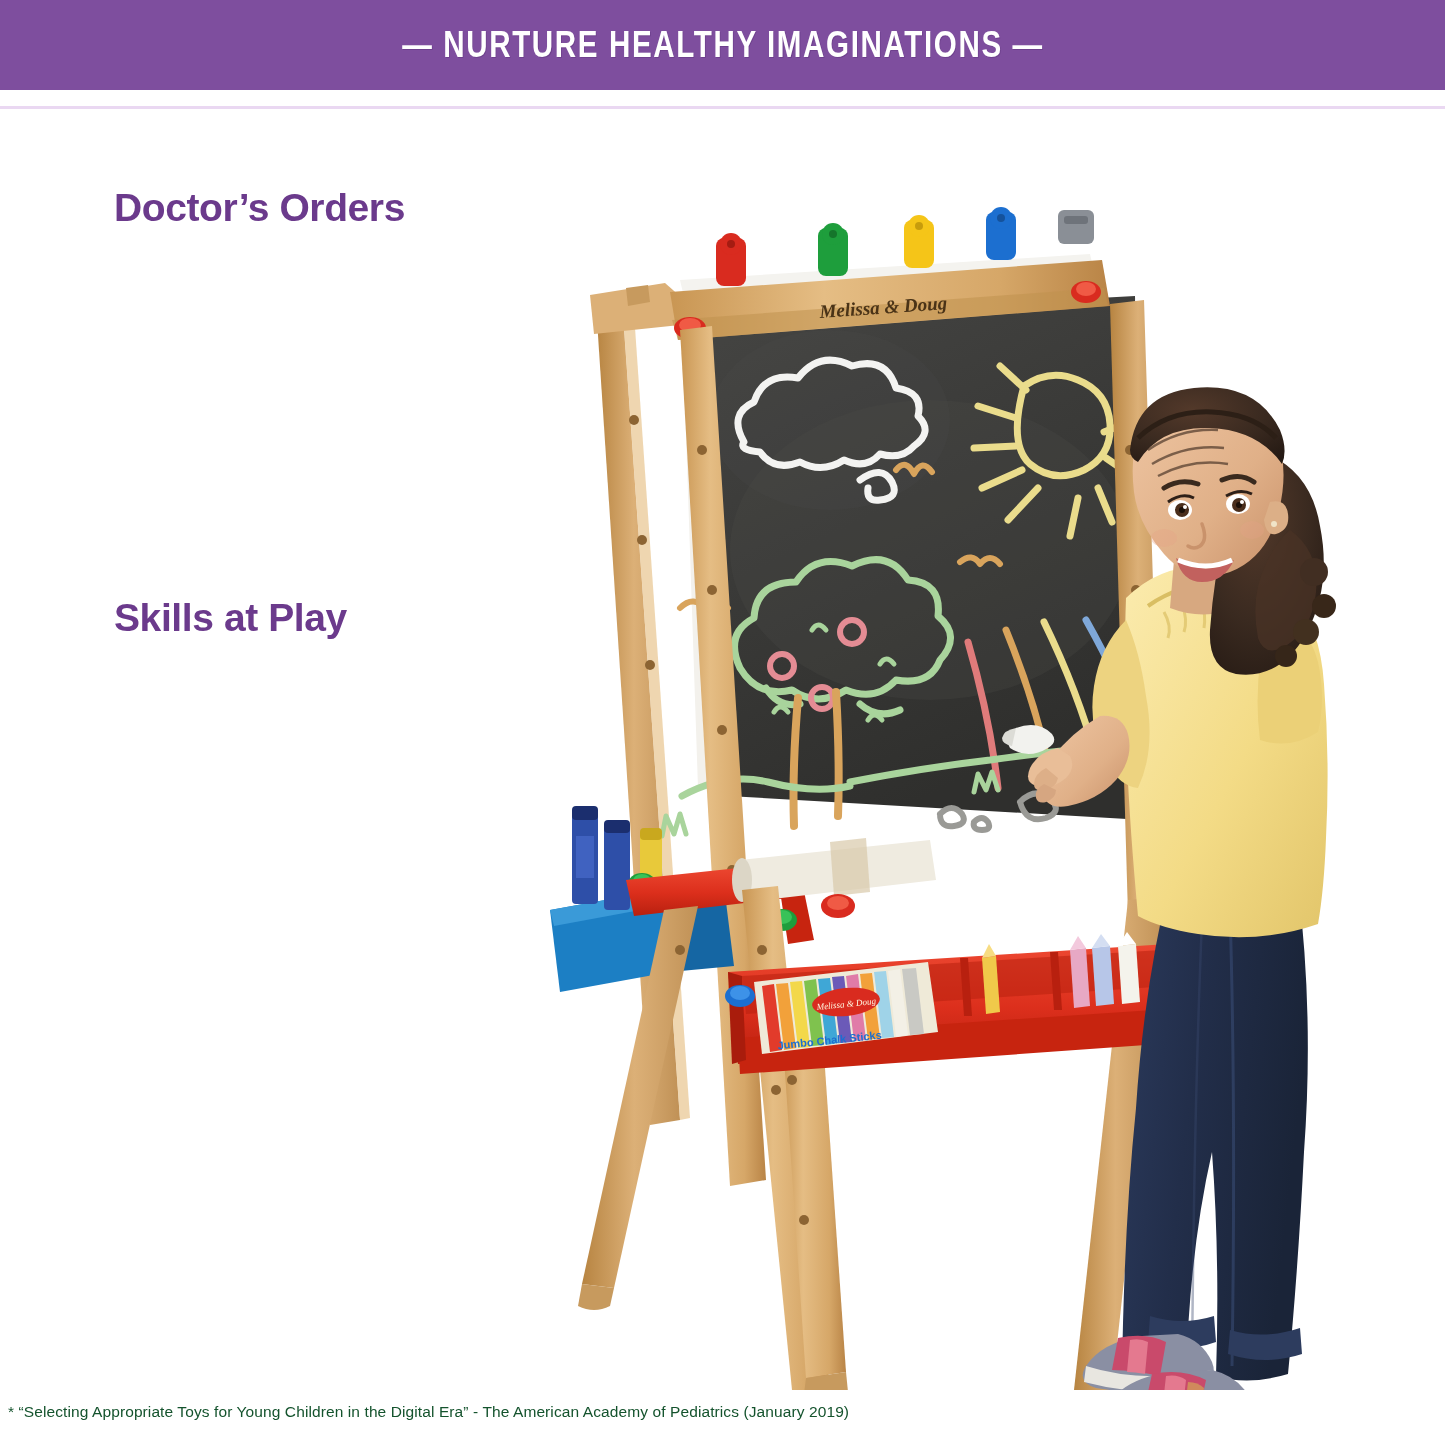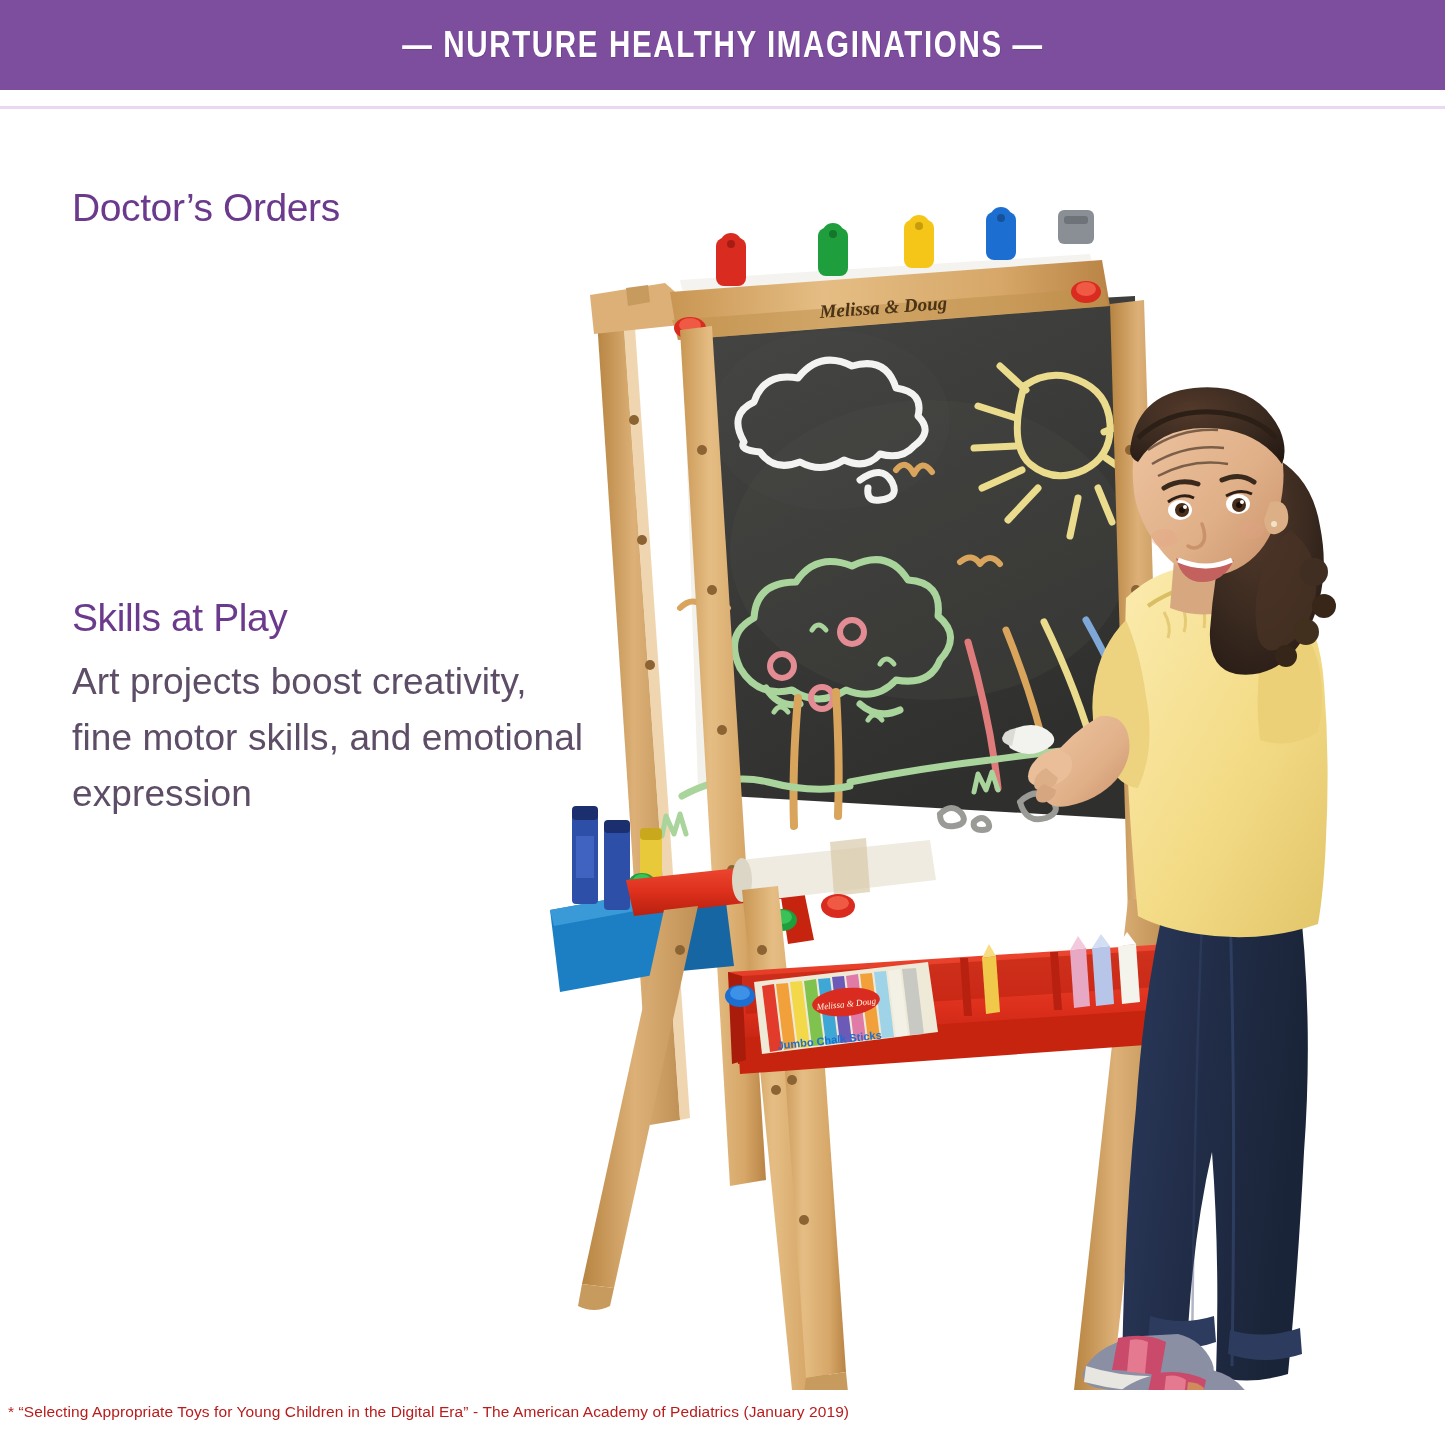--- a/index.html
+++ b/index.html
@@ -30,42 +30,43 @@
   #banner-underline {
     position:absolute; left:0; top:106px; width:1445px; height:3px;
     background:#ead8f2;
   }
 
   
   .col { position:absolute; left:72px; width:520px; }
   .blk-head {
     color:#6B3A8C;
     font-size:39px;
-    font-weight:normal;
+    font-weight:bold;
     letter-spacing:-0.4px;
     margin-bottom:14px;
     white-space:nowrap;
+    margin-left:42px;
   }
   .blk-body {
     color:#5D4D66;
     font-size:37px;
     font-weight:300;
     line-height:1.52;
     letter-spacing:0.1px;
   }
   .blk-body sup { font-size:22px; vertical-align:super; }
 
   #blk1 { top:186px; }
   #blk2 { top:596px; }
   #blk3 { top:1082px; }
 
   
   #footnote {
     position:absolute; left:8px; top:1403px;
-    color:#b91c1c;
+    color:#14532d;
     font-size:15.5px;
     font-weight:300;
     letter-spacing:0.1px;
     white-space:nowrap;
   }
 
   
   #photo {
     position:absolute; left:530px; top:120px; width:915px; height:1270px;
   }
@@ -78,21 +79,20 @@
   <div id="banner-title">— NURTURE HEALTHY IMAGINATIONS —</div>
 </div>
 <div id="banner-underline"></div>
 
 <div class="col" id="blk1">
   <div class="blk-head">Doctor’s Orders</div>
 </div>
 
 <div class="col" id="blk2">
   <div class="blk-head">Skills at Play</div>
-  <div class="blk-body">Art projects boost creativity, fine motor skills, and emotional expression</div>
 </div>
 
 <div class="col" id="blk3">
 </div>
 
 <div id="footnote">* “Selecting Appropriate Toys for Young Children in the Digital Era” -  The American Academy of Pediatrics (January 2019)</div>
 
 <div id="photo">
 <svg viewBox="0 0 915 1270" xmlns="http://www.w3.org/2000/svg">
   <defs>

